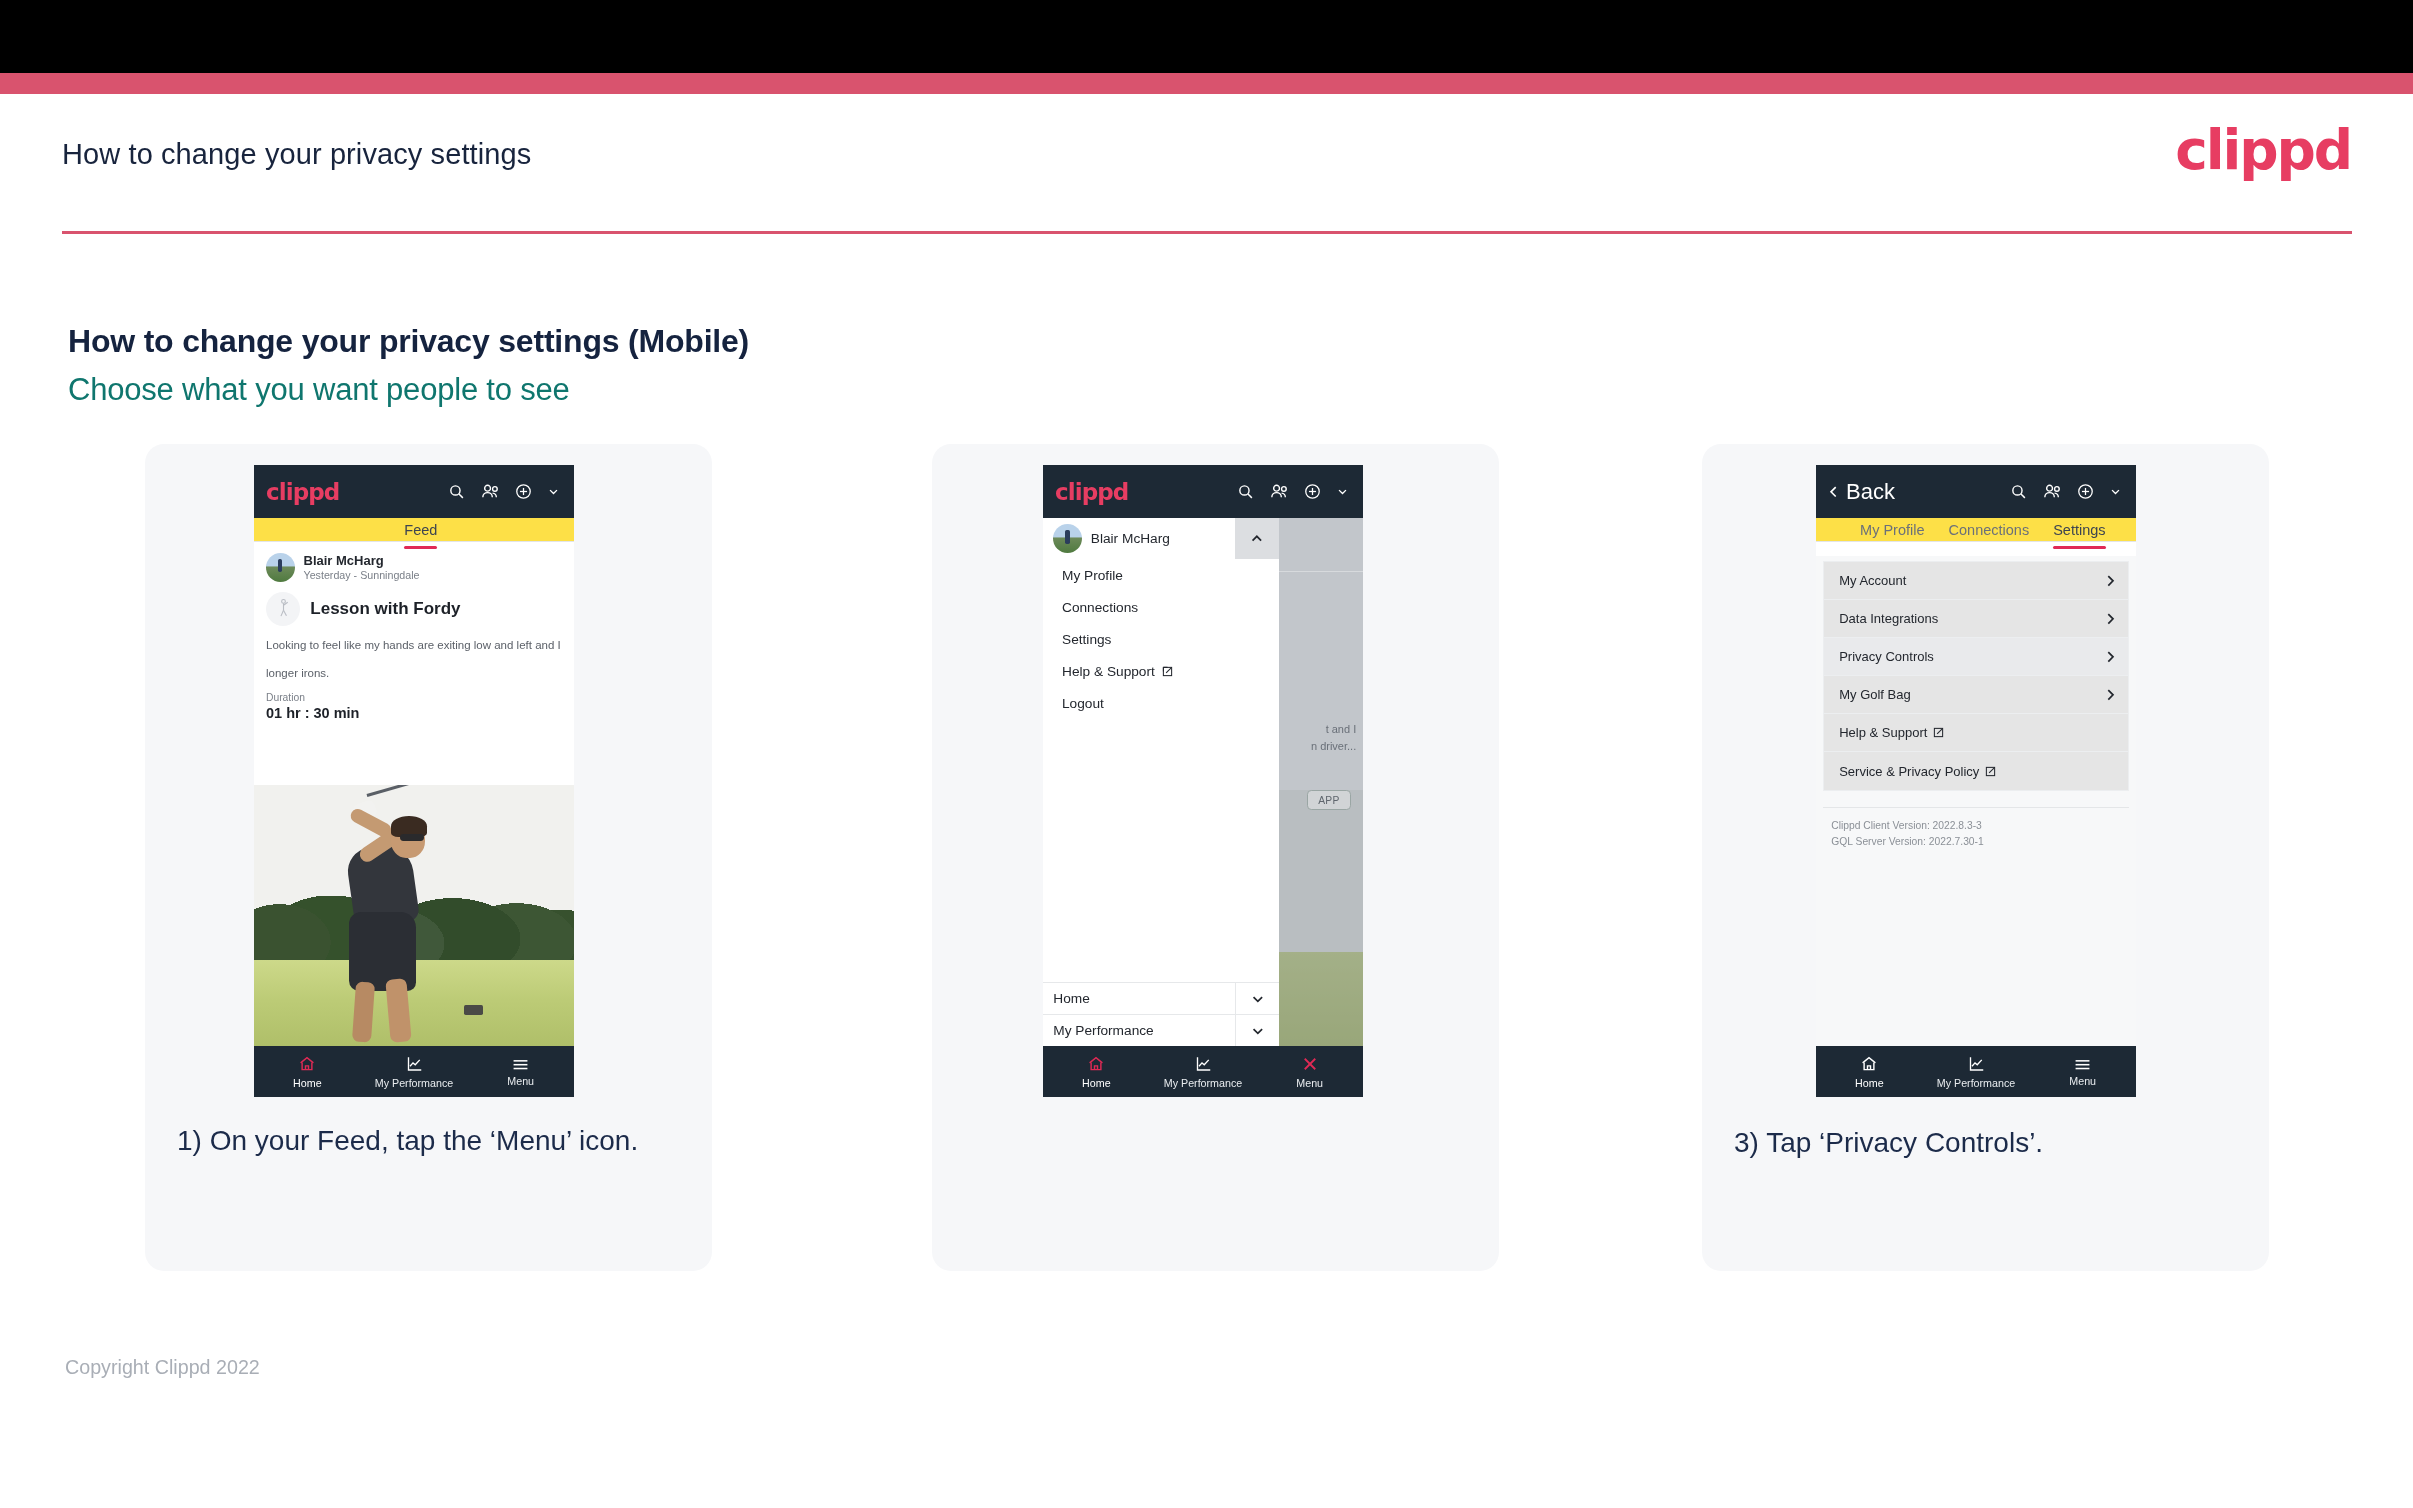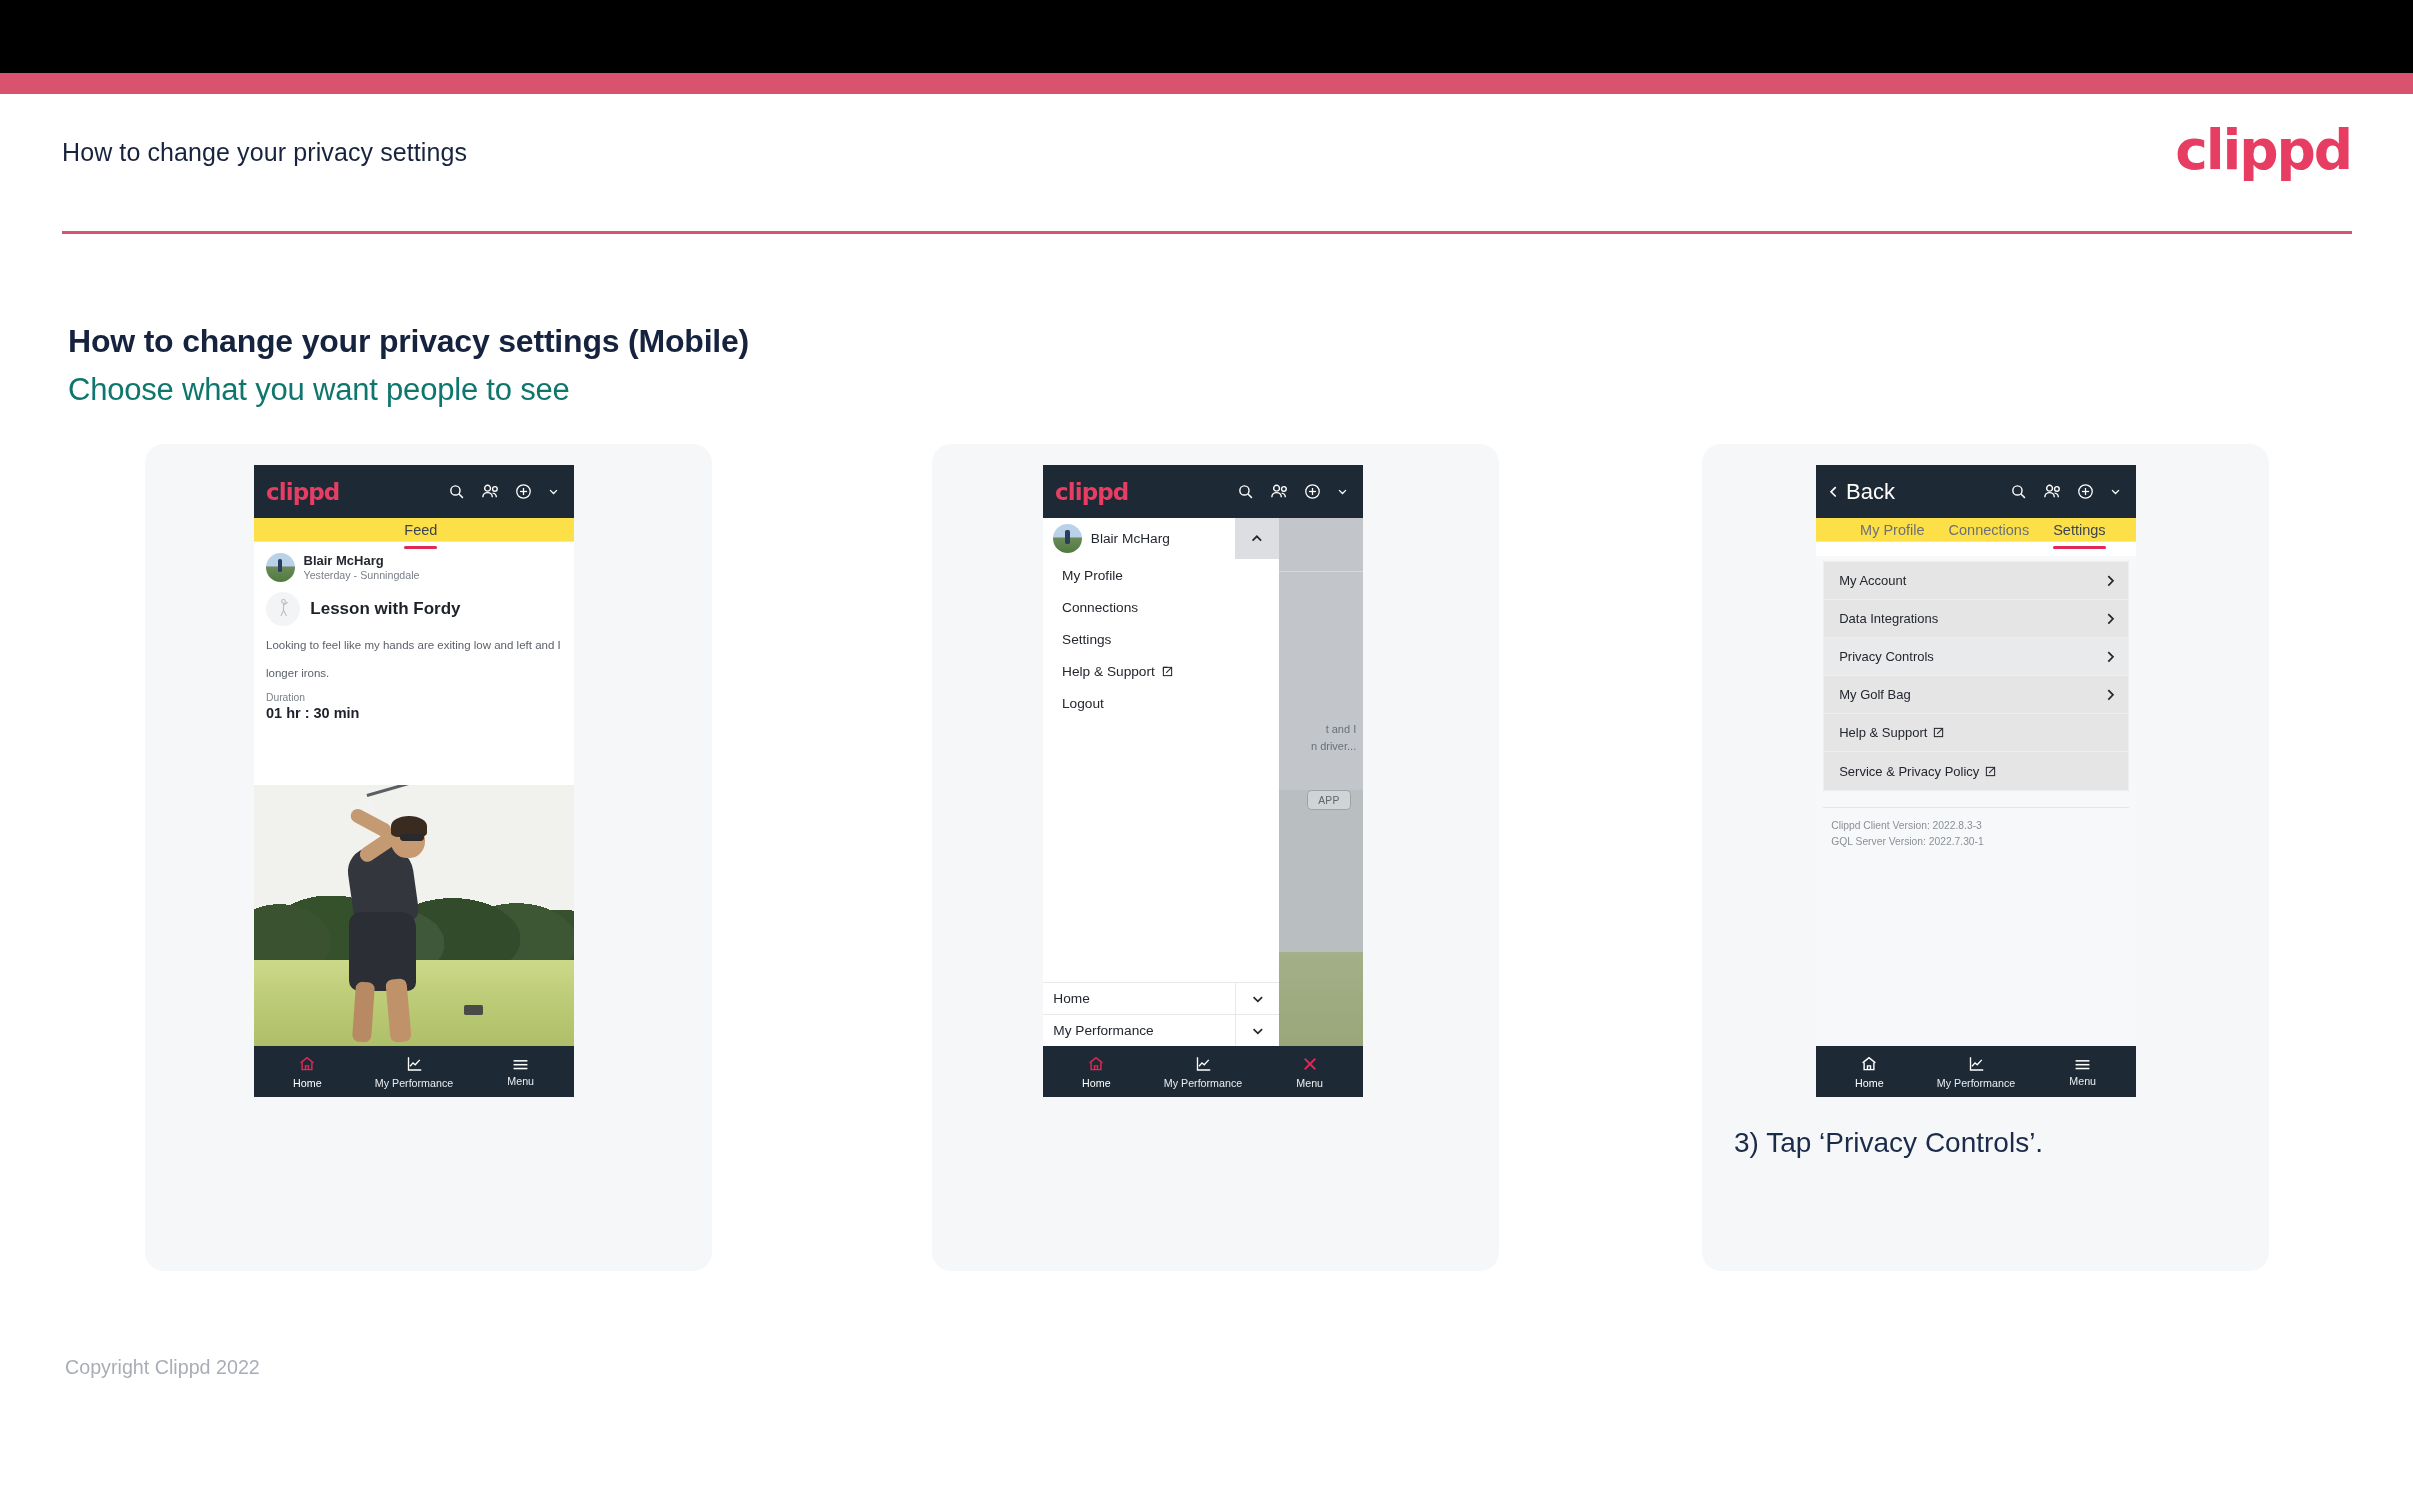--- a/index.html
+++ b/index.html
@@ -31,21 +31,21 @@
     background: #d9536e;
   }
 
   
   .header {
     position: absolute; left: 0; top: 94px;
     width: 2413px; height: 137px;
   }
   .header-title {
     position: absolute; left: 62px; top: 44px;
-    font-size: 25px;
+    font-size: 29px;
     color: #18243d;
     letter-spacing: 0.1px;
   }
   .brand-logo {
     position: absolute; right: 62px; top: 24px;
     font-size: 55px;
     font-weight: bold;
     color: #e73d62;
     letter-spacing: -2.1px;
     font-family: "DejaVu Sans", sans-serif;
@@ -525,20 +525,21 @@
                   <line x1="3" y1="5" x2="21" y2="5"></line>
                   <line x1="3" y1="10" x2="21" y2="10"></line>
                   <line x1="3" y1="15" x2="21" y2="15"></line>
                 </svg>
             </span>
             <span class="navlabel dim">Menu</span>
           </div>
         </div>
 
       </div>
+      <div class="caption cap1">1) On your Feed, tap the ‘Menu’ icon.</div>
     </div>
 
     <div class="card c2">
       <div class="phone p2">
 
         <div class="appbar">
           <div class="appbar-logo">clippd</div>
           <div class="appbar-icons">
             <span class="ic">
               <svg width="17" height="17" viewBox="0 0 24 24" fill="none" stroke="#fff" stroke-width="2">

